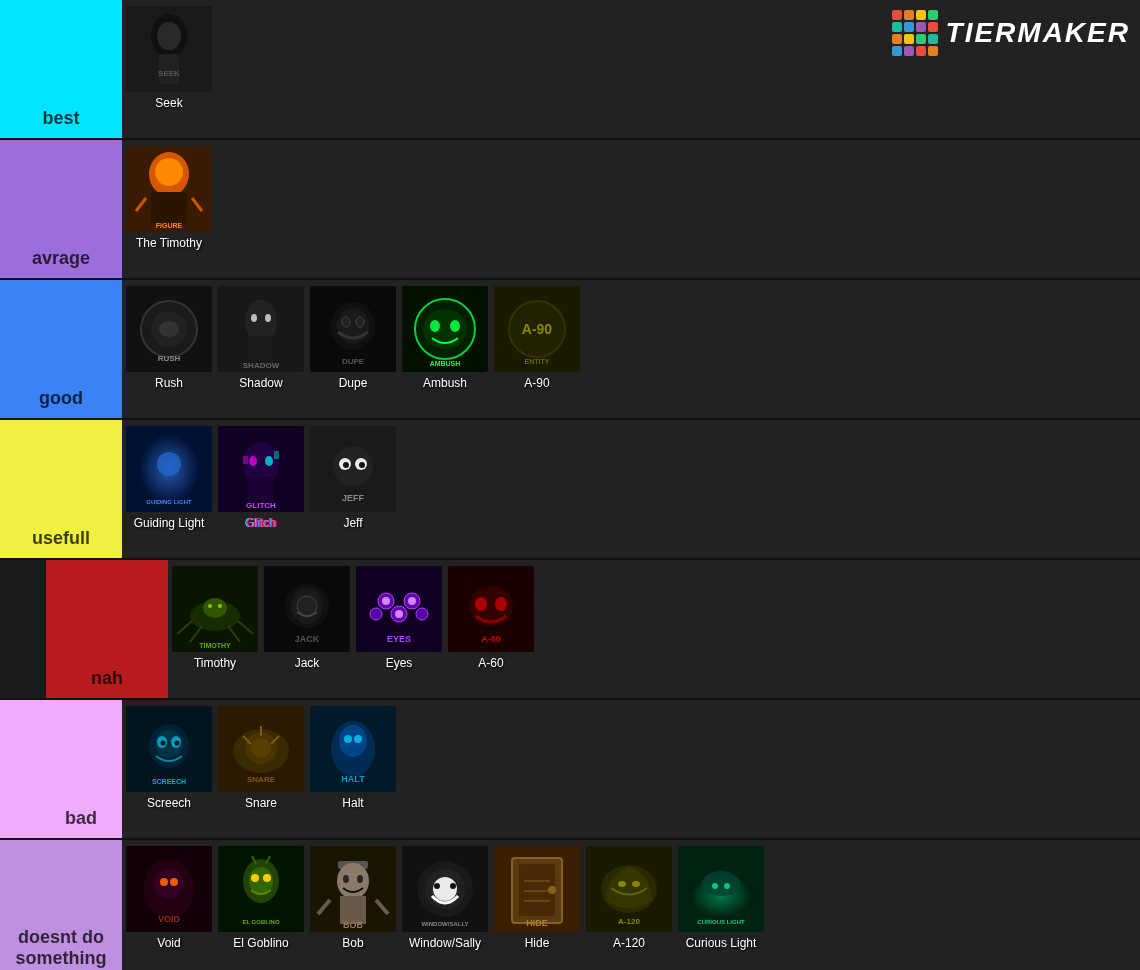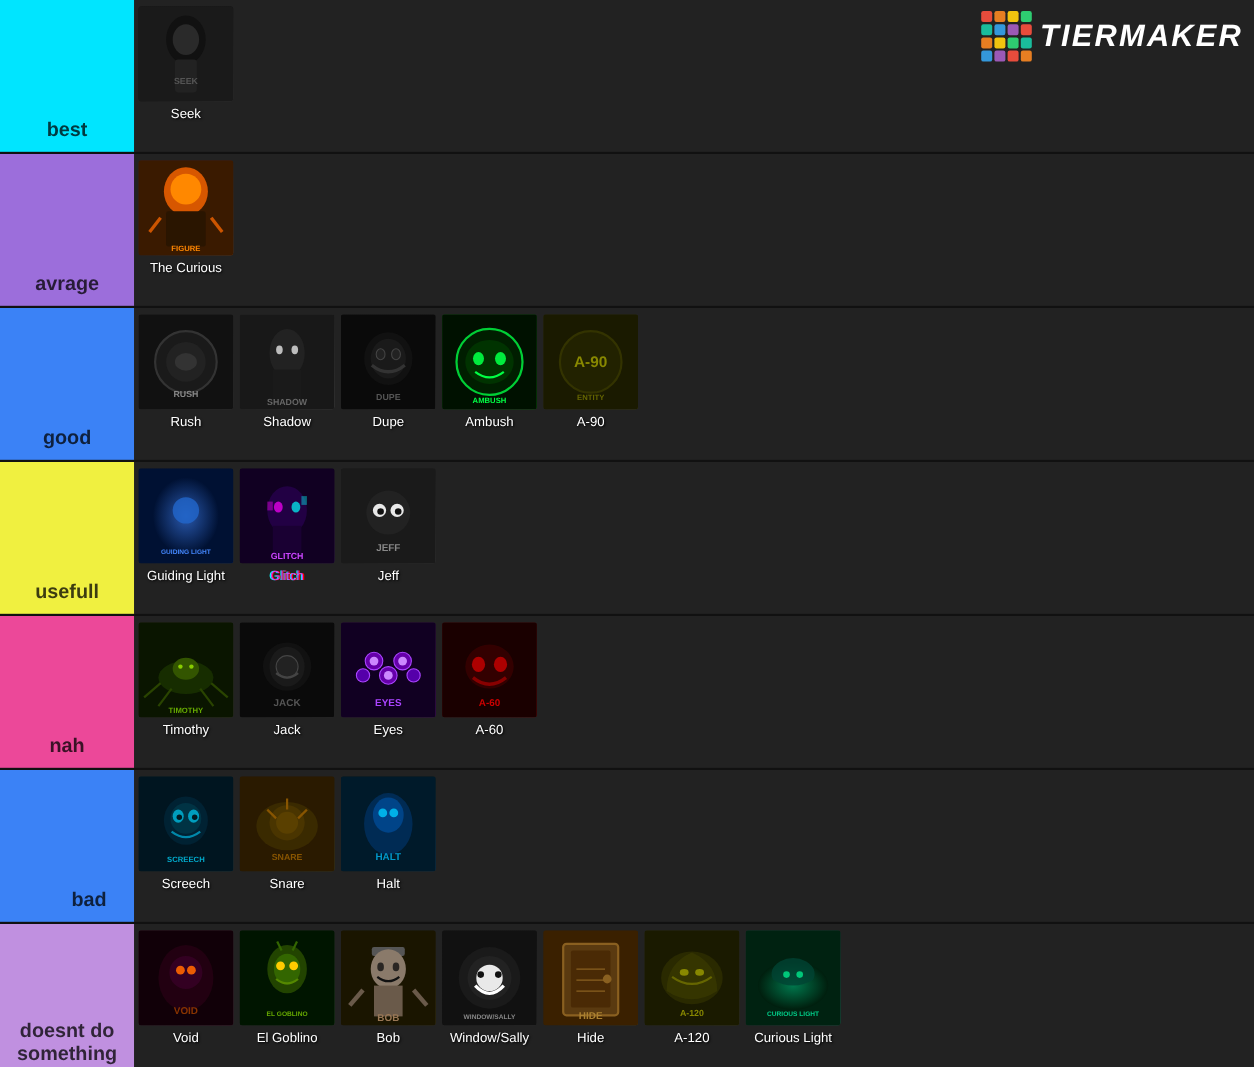--- a/index.html
+++ b/index.html
@@ -116,22 +116,22 @@
       margin-top: 4px;
       text-align: center;
       text-shadow: 1px 1px 2px #000;
     }
 
     
     .tier-best { background-color: #00e5ff; }
     .tier-avrage { background-color: #9c6edb; }
     .tier-good { background-color: #3b82f6; }
     .tier-usefull { background-color: #f0f040; }
-    .tier-nah { background-color: #ec4899; }
-    .tier-bad { background-color: #3b82f6; padding-left: 48px; }
+    .tier-nah { background-color: #b91c1c; margin-left: 46px; }
+    .tier-bad { background-color: #f0abfc; padding-left: 48px; }
     .tier-doesnt { background-color: #c090e0; }
 
     
     .char-seek { background: linear-gradient(135deg, #111 50%, #333); }
     .char-figure { background: linear-gradient(135deg, #4a1a00 50%, #8b3a00); }
     .char-rush { background: linear-gradient(135deg, #1a1a1a 50%, #333); }
     .char-shadow { background: linear-gradient(135deg, #222 50%, #444); }
     .char-ambush { background: linear-gradient(135deg, #003300 50%, #006600); }
     .char-dupe { background: linear-gradient(135deg, #111 50%, #2a2a2a); }
     .char-a90 { background: linear-gradient(135deg, #222200 50%, #444400); }
@@ -224,21 +224,21 @@
             <svg width="86" height="86" viewBox="0 0 86 86" xmlns="http://www.w3.org/2000/svg">
     <rect width="86" height="86" fill="#3a1a00"></rect>
     <ellipse cx="43" cy="28" rx="20" ry="22" fill="#ff6600" opacity="0.8"></ellipse>
     <circle cx="43" cy="26" r="14" fill="#ff8800"></circle>
     <rect x="25" y="46" width="36" height="32" fill="#2a1500" rx="2"></rect>
     <line x1="20" y1="52" x2="10" y2="65" stroke="#cc5500" stroke-width="3"></line>
     <line x1="66" y1="52" x2="76" y2="65" stroke="#cc5500" stroke-width="3"></line>
     <text x="43" y="82" text-anchor="middle" fill="#ff8800" font-size="7">FIGURE</text>
   </svg>
           </div>
-          <span class="tier-item-label">The Curious</span>
+          <span class="tier-item-label">The Timothy</span>
         </div>
       </div>
     </div>
     <div class="tier-row">
       <div class="tier-label tier-good">
         <span class="tier-label-text">good</span>
       </div>
       <div class="tier-items">
         <div class="tier-item">
           <div class="tier-item-img char-rush">

